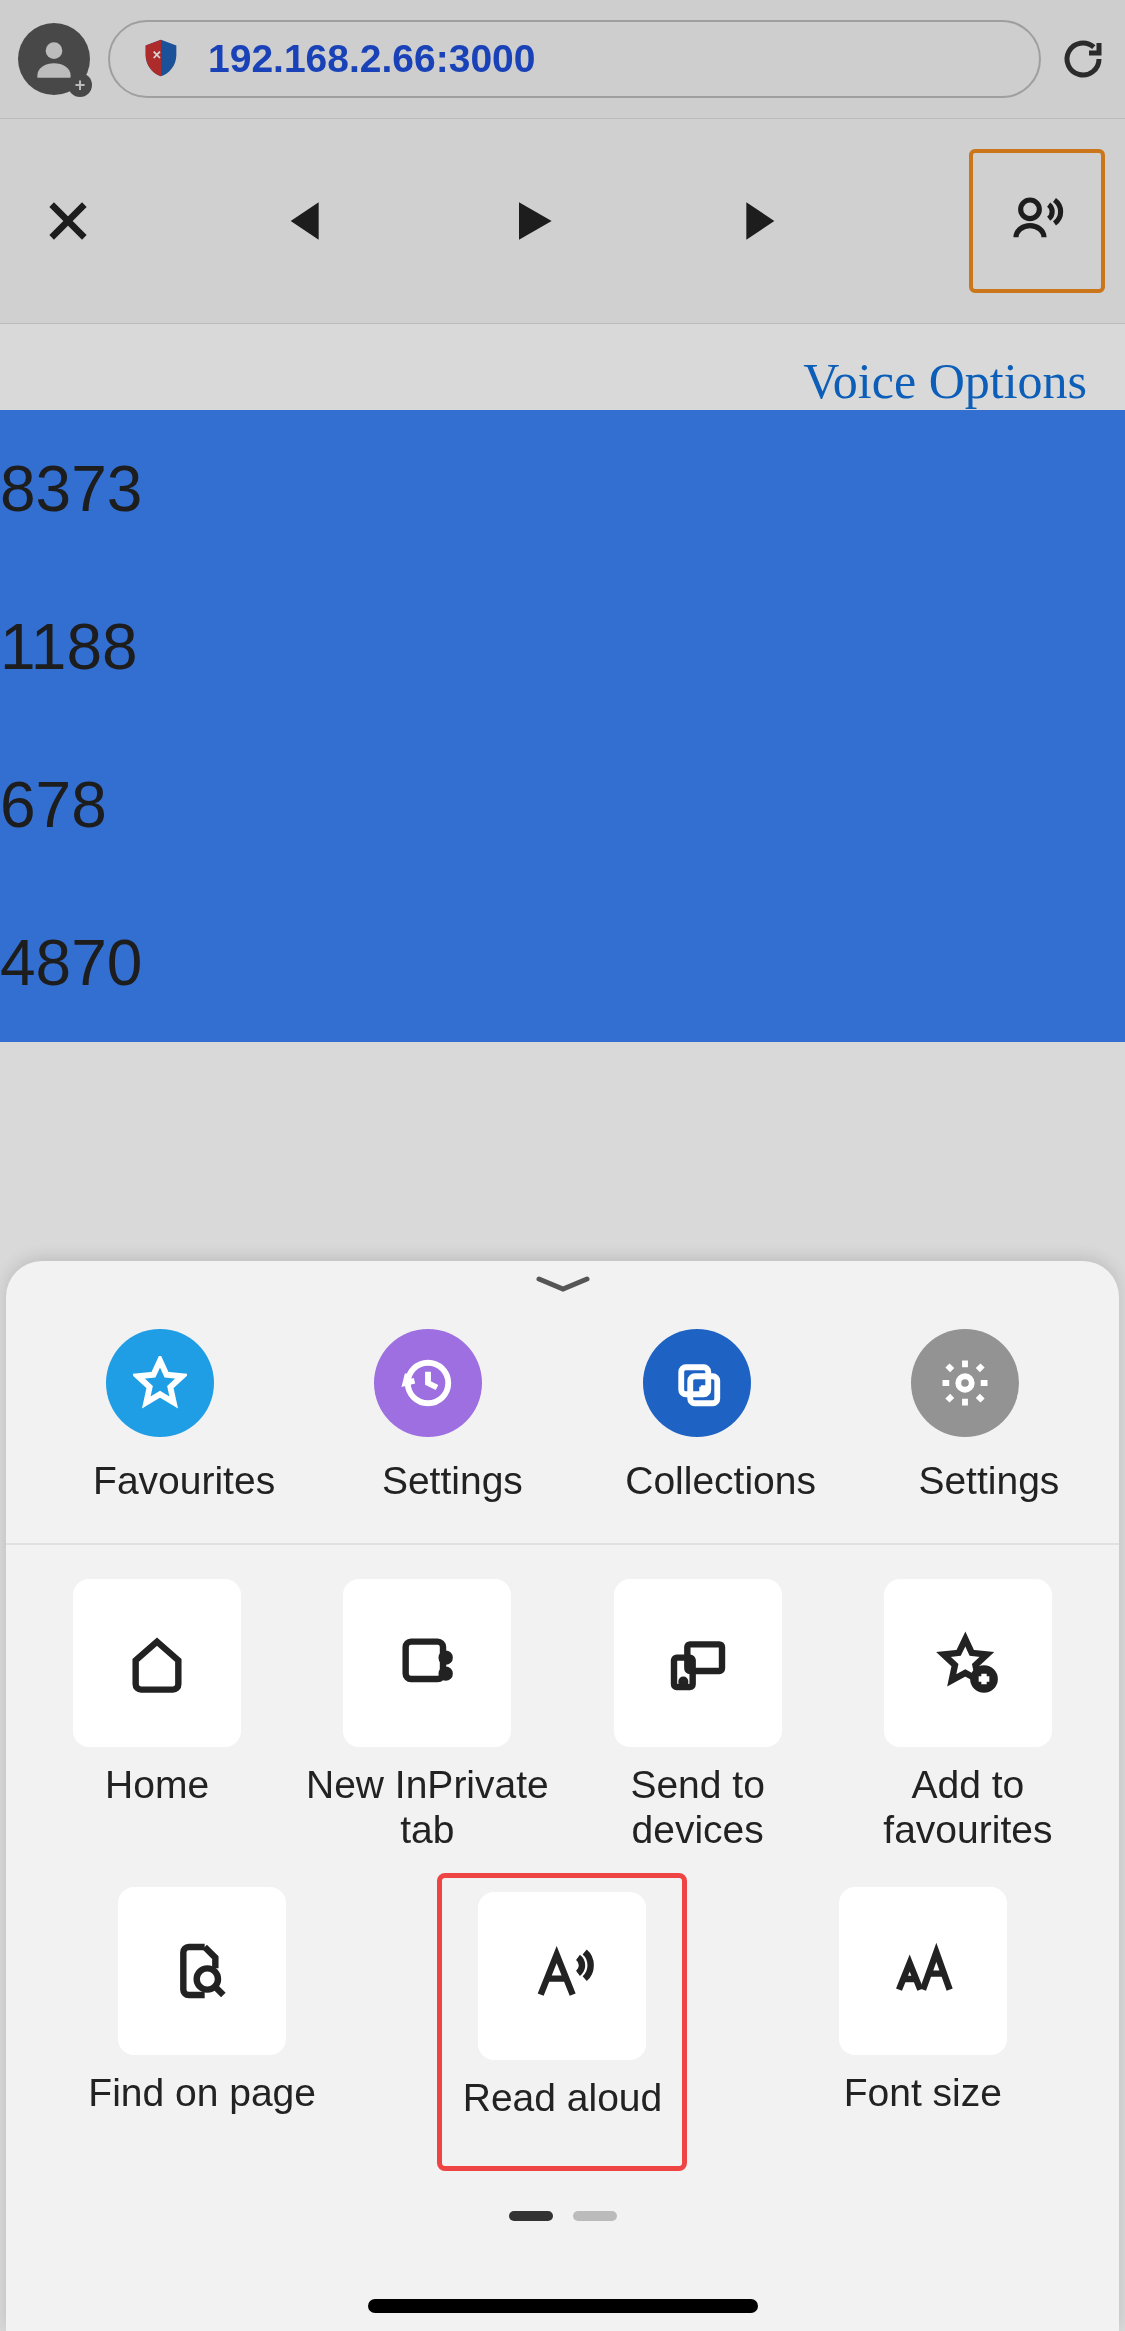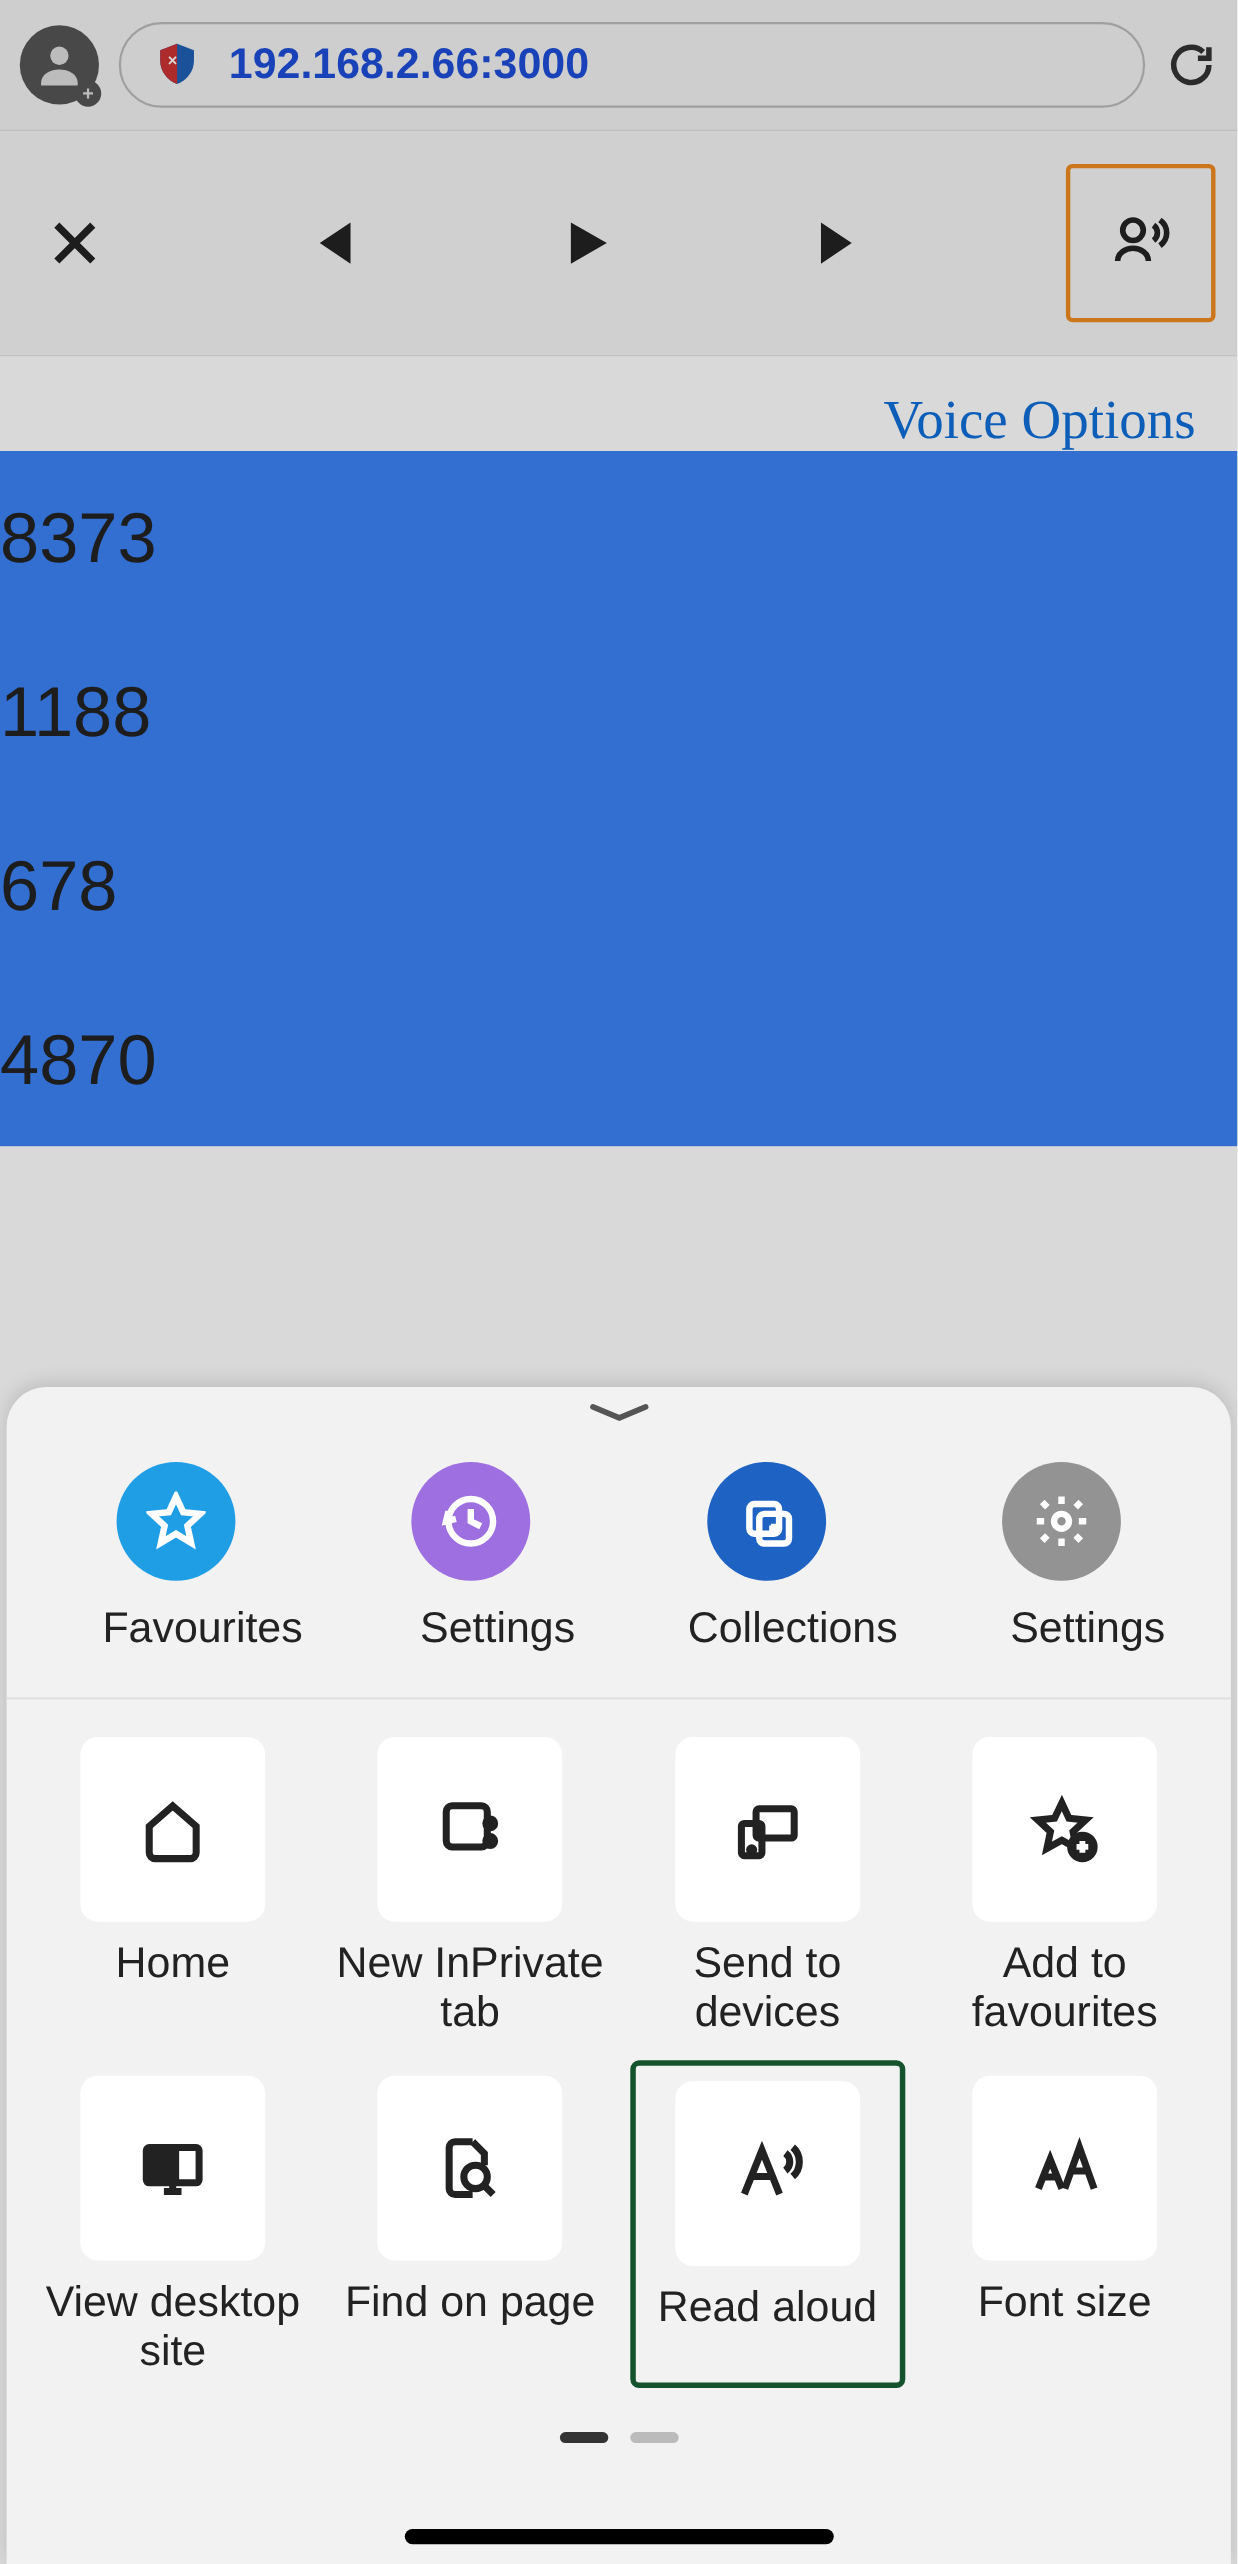--- a/index.html
+++ b/index.html
@@ -170,21 +170,21 @@
       height: 168px;
       background: #fff;
       border-radius: 16px;
       display: flex;
       align-items: center;
       justify-content: center;
     }
     .grid-box svg { width: 64px; height: 64px; stroke: #222; fill: none; stroke-width: 2.4; }
     .grid-label { font-size: 39px; color: #222; text-align: center; line-height: 1.15; margin-top: 16px; min-height: 90px; }
     .highlight-box {
-      border: 5px solid #14532d;
+      border: 5px solid #ef4444;
       border-radius: 8px;
       padding: 14px 20px 0;
       margin-top: -14px;
     }
     .highlight-box .grid-box { width: 168px; height: 168px; }
     .page-dots {
       display: flex;
       justify-content: center;
       gap: 20px;
       margin-top: 40px;
@@ -363,30 +363,20 @@
           </svg>
       </div>
       <div class="grid-label">Add to favourites</div>
     </div>
   </div>
 
   <div class="grid-row">
     <div class="grid-item">
       <div class="grid-box">
         <svg viewBox="0 0 24 24">
-            <rect x="3" y="5" width="18" height="12" rx="1"></rect>
-            <rect x="5" y="7" width="8" height="8" fill="#222"></rect>
-            <path d="M9 20h6M12 17v3"></path>
-          </svg>
-      </div>
-      <div class="grid-label">View desktop site</div>
-    </div>
-    <div class="grid-item">
-      <div class="grid-box">
-        <svg viewBox="0 0 24 24">
             <path d="M13 3H7a2 2 0 0 0-2 2v14a2 2 0 0 0 2 2h6"></path>
             <path d="M13 3l4 4v4"></path>
             <circle cx="14" cy="15" r="4"></circle>
             <path d="M17 18l3 3"></path>
           </svg>
       </div>
       <div class="grid-label">Find on page</div>
     </div>
     <div class="grid-item highlight-box">
       <div class="grid-box">

